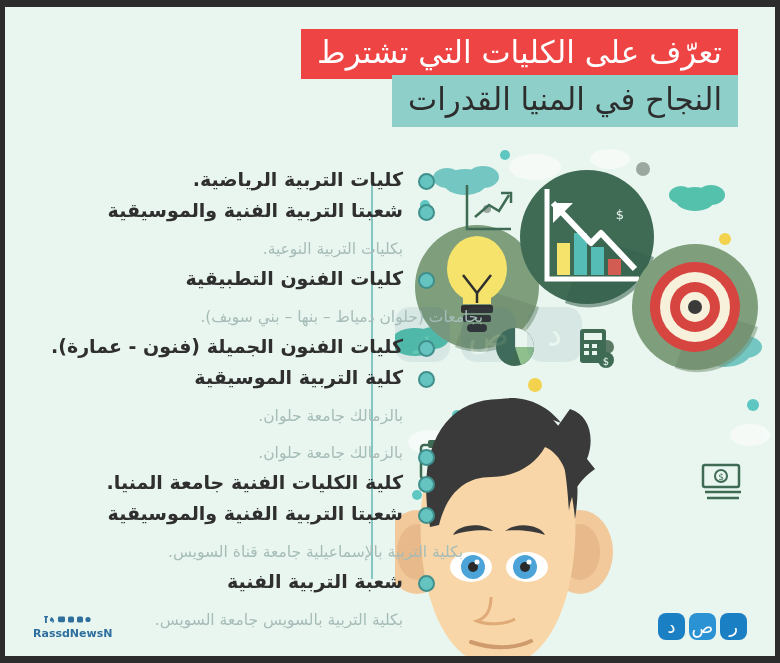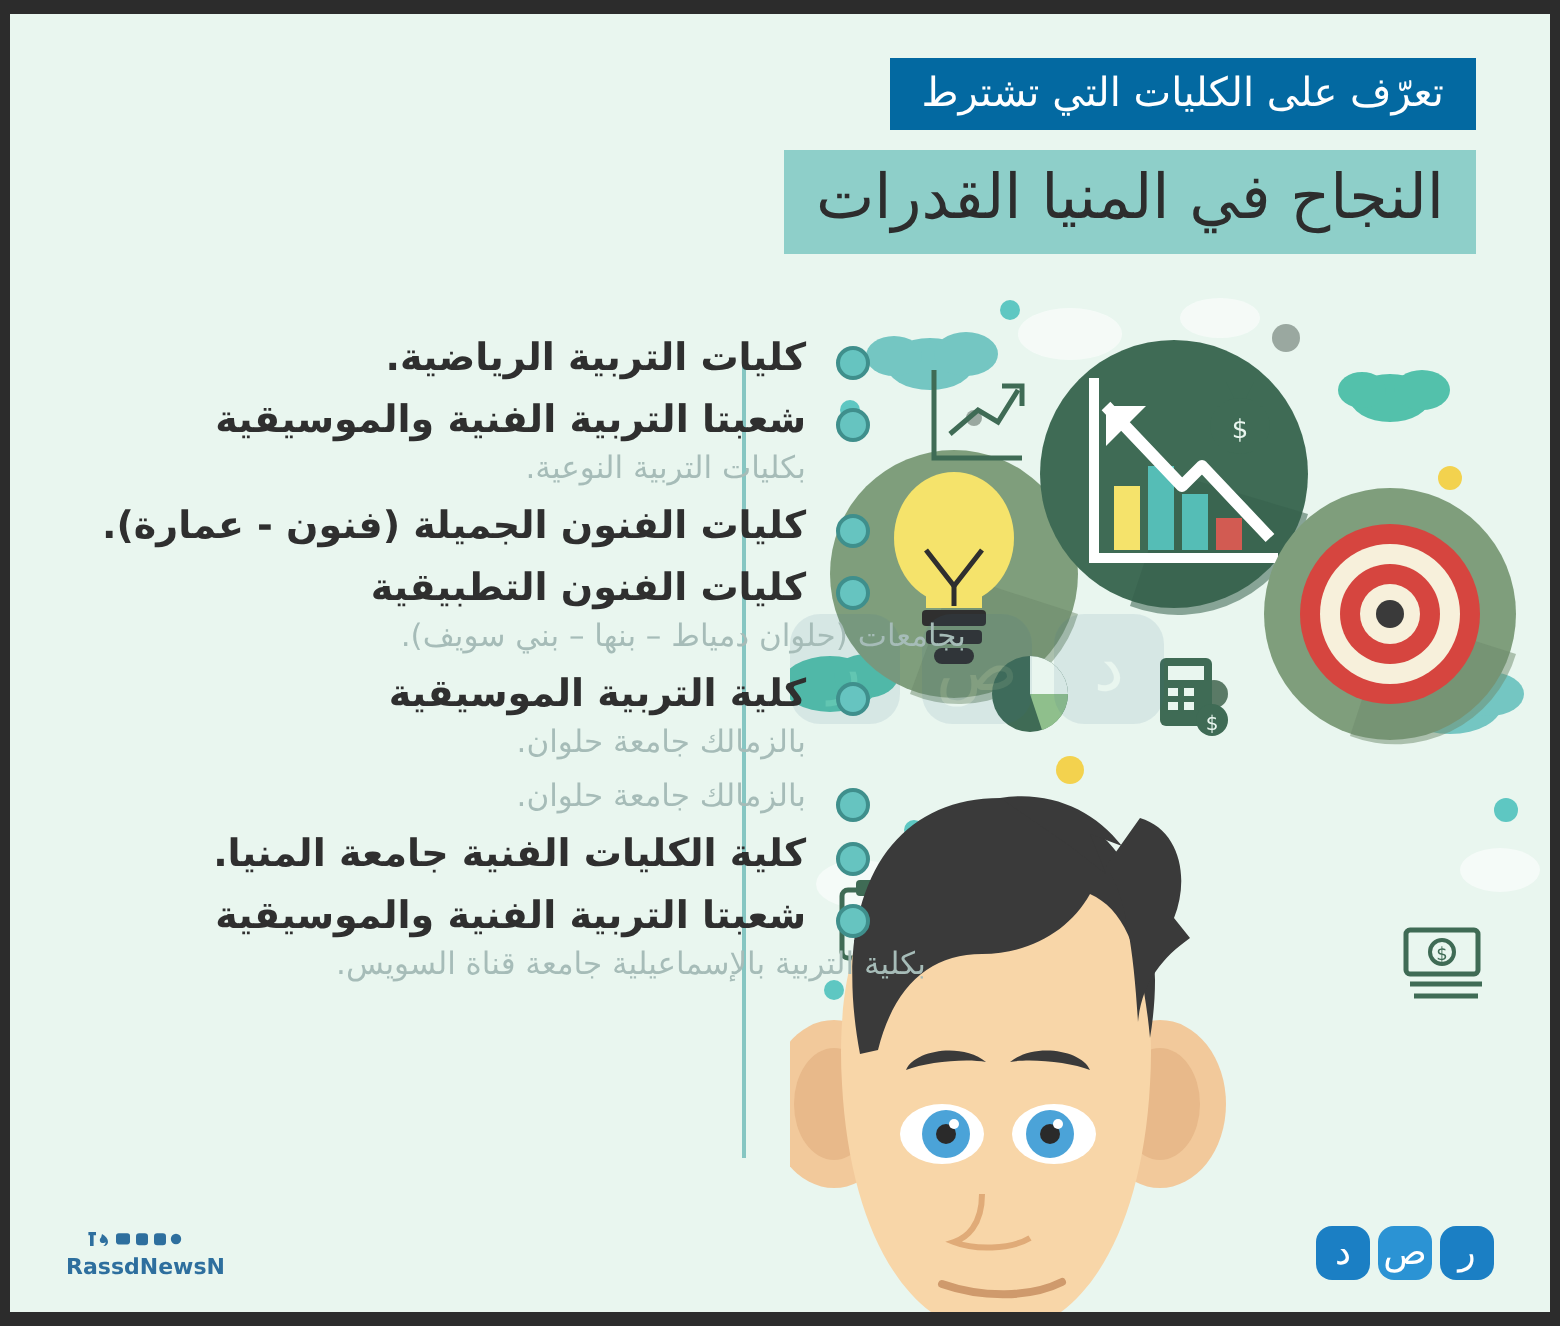--- a/index.html
+++ b/index.html
@@ -17,22 +17,22 @@
     border-bottom:7px solid #2c2c2c;
     border-left:5px solid #2c2c2c;
     border-right:5px solid #2c2c2c;
     overflow:hidden;
   }
 
   
   .header{position:absolute;top:22px;left:0;right:0;}
   .band-top{
     position:absolute;top:0;right:37px;
-    background:#0369a1;color:#ffffff;
-    font-size:20px;line-height:1.22;
+    background:#ef4444;color:#ffffff;
+    font-size:31px;line-height:1.22;
     padding:5px 16px 7px 16px;
     white-space:nowrap;
     text-align:center;
   }
   .band-bottom{
     position:absolute;top:46px;right:37px;
     background:#8ecfc9;color:#2d2d2d;
     font-size:31px;line-height:1.2;
     padding:6px 16px 9px 16px;
     white-space:nowrap;
@@ -58,21 +58,21 @@
   .dot{
     position:absolute;right:-32px;width:17px;height:17px;border-radius:50%;
     background:#66c4c0;border:2px solid #3f8f8c;box-sizing:border-box;
   }
   .main-line{
     color:#2f2f2f;font-size:19px;line-height:1.32;
     white-space:nowrap;font-weight:600;text-align:right;
   }
   .sub-line{
     color:#a6bcb8;font-size:15.5px;line-height:1.35;
-    white-space:nowrap;margin-top:1px;
+    white-space:nowrap;margin-top:16px;
   }
 
   
   .social{position:absolute;left:28px;bottom:16px;direction:ltr;text-align:center;font-weight:bold;}
   .social-icons{font-size:7.5px;color:#2e6f9e;letter-spacing:1.6px;line-height:1;}
   .social-handle{font-size:11px;color:#2e6f9e;line-height:1.2;margin-top:1px;}
   .logo{position:absolute;right:28px;bottom:16px;display:flex;gap:4px;direction:ltr;}
   .logo-sq{
     width:27px;height:27px;border-radius:8px;background:#1b7fc4;
     color:#ffffff;font-size:18px;line-height:27px;text-align:center;
@@ -254,51 +254,56 @@
     </div>
 
     <div class="item">
       <div class="dot" style="top:6px"></div>
       <div class="main-line">شعبتا التربية الفنية والموسيقية</div>
       <div class="sub-line">بكليات التربية النوعية.</div>
     </div>
 
     <div class="item">
       <div class="dot" style="top:6px"></div>
-      <div class="main-line">كليات الفنون الجميلة (فنون - عمارة).</div>
-    </div>
-
-    <div class="item">
-      <div class="dot" style="top:6px"></div>
       <div class="main-line">كليات الفنون التطبيقية</div>
       <div class="sub-line" style="margin-right:-80px">بجامعات (حلوان دمياط – بنها – بني سويف).</div>
     </div>
 
     <div class="item">
       <div class="dot" style="top:6px"></div>
+      <div class="main-line">كليات الفنون الجميلة (فنون - عمارة).</div>
+    </div>
+
+    <div class="item">
+      <div class="dot" style="top:6px"></div>
       <div class="main-line">كلية التربية الموسيقية</div>
       <div class="sub-line">بالزمالك جامعة حلوان.</div>
     </div>
 
     <div class="item">
       <div class="dot" style="top:6px"></div>
       <div class="sub-line">بالزمالك جامعة حلوان.</div>
     </div>
 
     <div class="item">
       <div class="dot" style="top:6px"></div>
       <div class="main-line">كلية الكليات الفنية جامعة المنيا.</div>
     </div>
 
     <div class="item">
       <div class="dot" style="top:6px"></div>
       <div class="main-line">شعبتا التربية الفنية والموسيقية</div>
       <div class="sub-line" style="margin-right:-60px">بكلية التربية بالإسماعيلية جامعة قناة السويس.</div>
     </div>
 
+    <div class="item">
+      <div class="dot" style="top:6px"></div>
+      <div class="main-line">شعبة التربية الفنية</div>
+      <div class="sub-line">بكلية التربية بالسويس جامعة السويس.</div>
+    </div>
 
   </div>
 
   <div class="social">
     <div class="social-icons">
       <svg width="60" height="9" viewBox="0 0 60 9" xmlns="http://www.w3.org/2000/svg" aria-hidden="true">
         <path d="M2 1 h3 v1.6 h-1.2 v5.4 h-1.8 v-5.4 h-0.8 v-1.6 z" fill="#2e6f9e"></path>
         <path d="M8 2 c2 1 3 2.6 3 4 c0 1.2 -1 2.2 -2.4 2 c0.8 -0.4 1.2 -1.2 1.2 -2 c-0.4 0.6 -1.6 0.8 -2.4 0.2 c-0.8 -0.6 -0.6 -2 0.2 -2.6 z" fill="#2e6f9e"></path>
         <rect x="15" y="1.6" width="7" height="5.6" rx="1.4" fill="#2e6f9e"></rect>
         <rect x="25" y="1.6" width="6" height="6" rx="1.6" fill="#2e6f9e"></rect>

